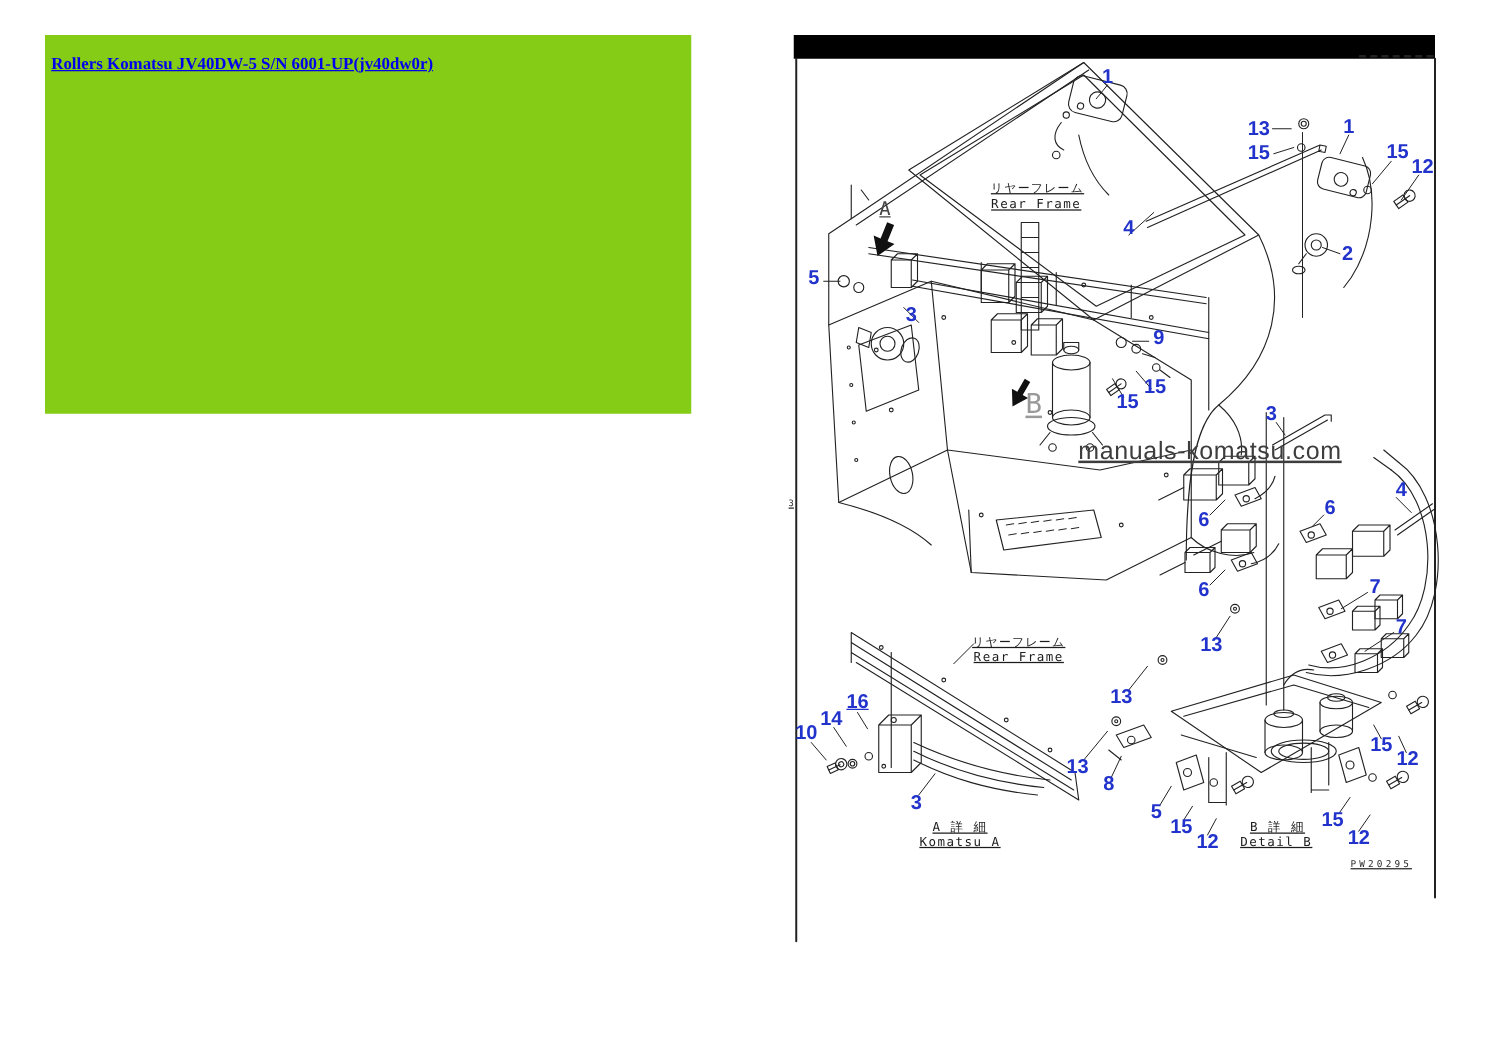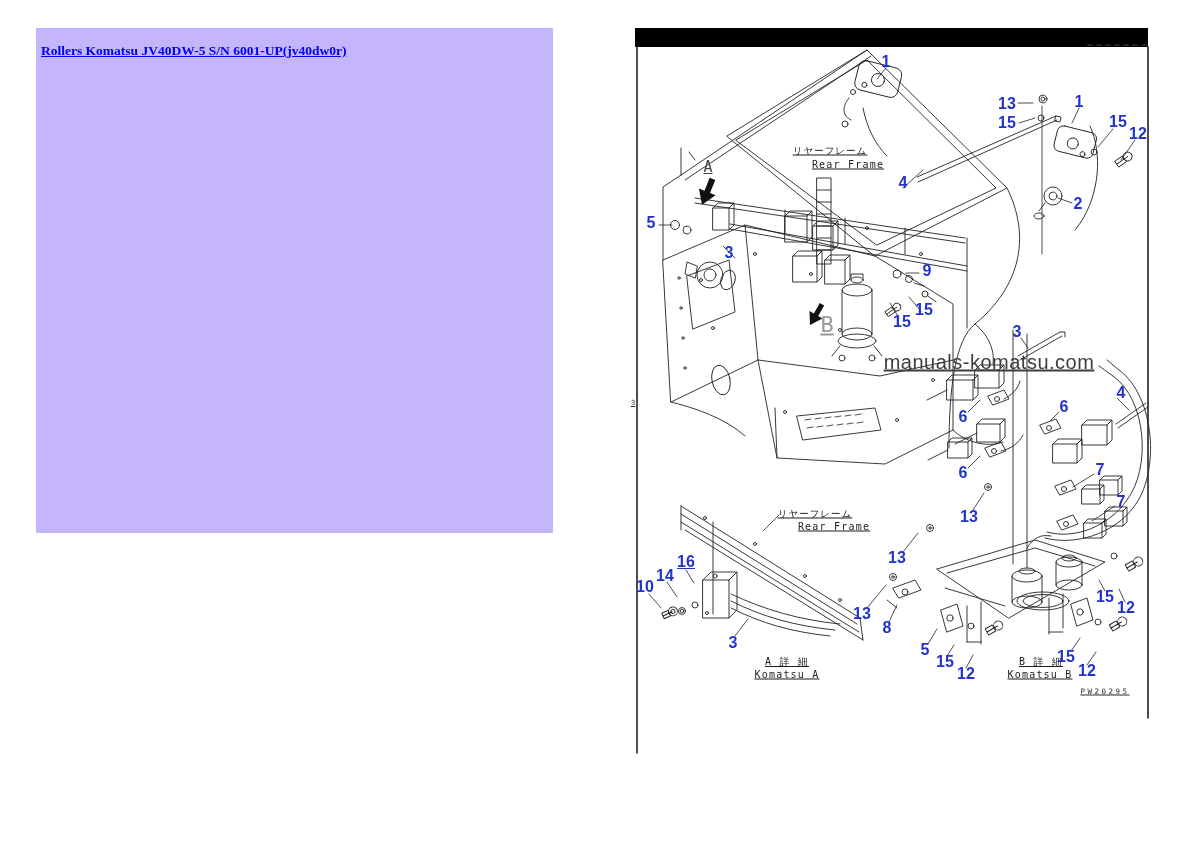--- a/index.html
+++ b/index.html
@@ -1,42 +1,42 @@
 <!DOCTYPE html>
 <html><head>
 <meta charset="utf-8">
 <style>
   html,body{margin:0;padding:0;}
   body{
     width:1190px;height:842px;position:relative;background:#ffffff;
     font-family:"Liberation Sans",sans-serif;overflow:hidden;
   }
   .black-panel{
-    position:absolute;left:36px;top:28px;width:517px;height:505px;background:#c4b5fd;
+    position:absolute;left:36px;top:28px;width:517px;height:303px;background:#84cc16;
   }
   .title-link{
     position:absolute;left:5px;top:15px;
     font:700 13.5px "Liberation Serif",serif;
     color:#0000ee;text-decoration:underline;cursor:pointer;white-space:nowrap;
   }
   .diagram{
     position:absolute;left:635px;top:28px;width:517px;height:732px;overflow:visible;
   }
   .top-bar{
     position:absolute;left:0;top:0;width:513px;height:19px;background:#000;
   }
   svg.draw{position:absolute;left:0;top:0;}
   .callout{
     position:absolute;transform:translate(-50%,-50%);
     font:700 16px "Liberation Sans",sans-serif;color:#2233cc;
     white-space:nowrap;line-height:1;
   }
   .dtext{position:absolute;transform:translate(-50%,-50%);white-space:nowrap;line-height:1;text-decoration:underline;}
   .jp{font:9.5px "DejaVu Sans Mono",monospace;letter-spacing:1px;color:#1c1c1c;}
-  .en{font:10px "DejaVu Sans Mono",monospace;letter-spacing:1.2px;color:#1c1c1c;margin-left:19px;}
+  .en{font:10px "DejaVu Sans Mono",monospace;letter-spacing:1.2px;color:#1c1c1c;}
   .watermark{font:400 20px "Liberation Sans",sans-serif;color:#3d3d3d;letter-spacing:.5px;}
   .code{font:7.5px "DejaVu Sans Mono",monospace;letter-spacing:2.5px;color:#2a2a2a;}
   .tinymark{font:7px "DejaVu Sans Mono",monospace;color:#2a2a2a;}
   .viewletter{font:15px "DejaVu Sans Mono",monospace;color:#444;}
   .viewletter-b{font:22px "DejaVu Sans Mono",monospace;color:#999;}
 </style>
 </head>
 <body>
 
 <div class="black-panel">
@@ -292,22 +292,22 @@
       M144,487 l-16,16"></path>
   </svg>
 
 <span class="dtext jp" style="left: 195px; top: 123px;">リヤーフレーム</span>
     <span class="dtext en" style="left: 194px; top: 136px;">Rear Frame</span>
     <span class="dtext jp" style="left: 180px; top: 486px;">リヤーフレーム</span>
     <span class="dtext en" style="left: 180px; top: 498px;">Rear Frame</span>
     <span class="dtext en" style="left: 133px; top: 634px;">A 詳 細</span>
     <span class="dtext en" style="left: 133px; top: 646px;">Komatsu A</span>
     <span class="dtext en" style="left: 387px; top: 634px;">B 詳 細</span>
-    <span class="dtext en" style="left: 386px; top: 646px;">Komatsu B</span>
-    <span class="dtext watermark" style="left: 354px; top: 334px;">manuals-komatsu.com</span>
+    <span class="dtext en" style="left: 386px; top: 646px;">Detail B</span>
+    <span class="dtext watermark" style="left: 333px; top: 334px;">manuals-komatsu.com</span>
     <span class="dtext code" style="left: 470px; top: 663px;">PW20295</span>
     <span class="dtext tinymark" style="left: -2px; top: 375px;">3</span>
     <span class="dtext viewletter" style="left: 73px; top: 139px;">A</span>
     <span class="dtext viewletter viewletter-b" style="left: 192px; top: 296px;">B</span>
     <span class="callout" style="left: 251px; top: 34px;">1</span>
     <span class="callout" style="left: 372px; top: 76px;">13</span>
     <span class="callout" style="left: 372px; top: 95px;">15</span>
     <span class="callout" style="left: 444px; top: 74px;">1</span>
     <span class="callout" style="left: 483px; top: 94px;">15</span>
     <span class="callout" style="left: 503px; top: 106px;">12</span>

